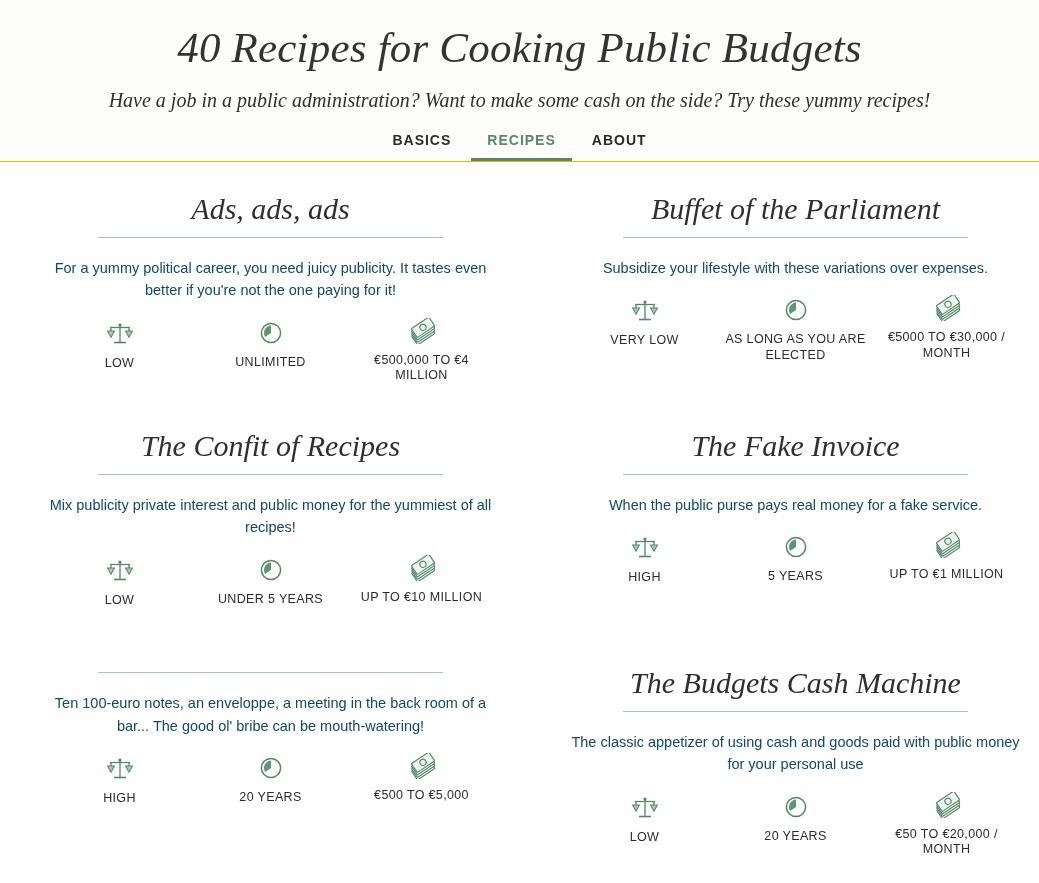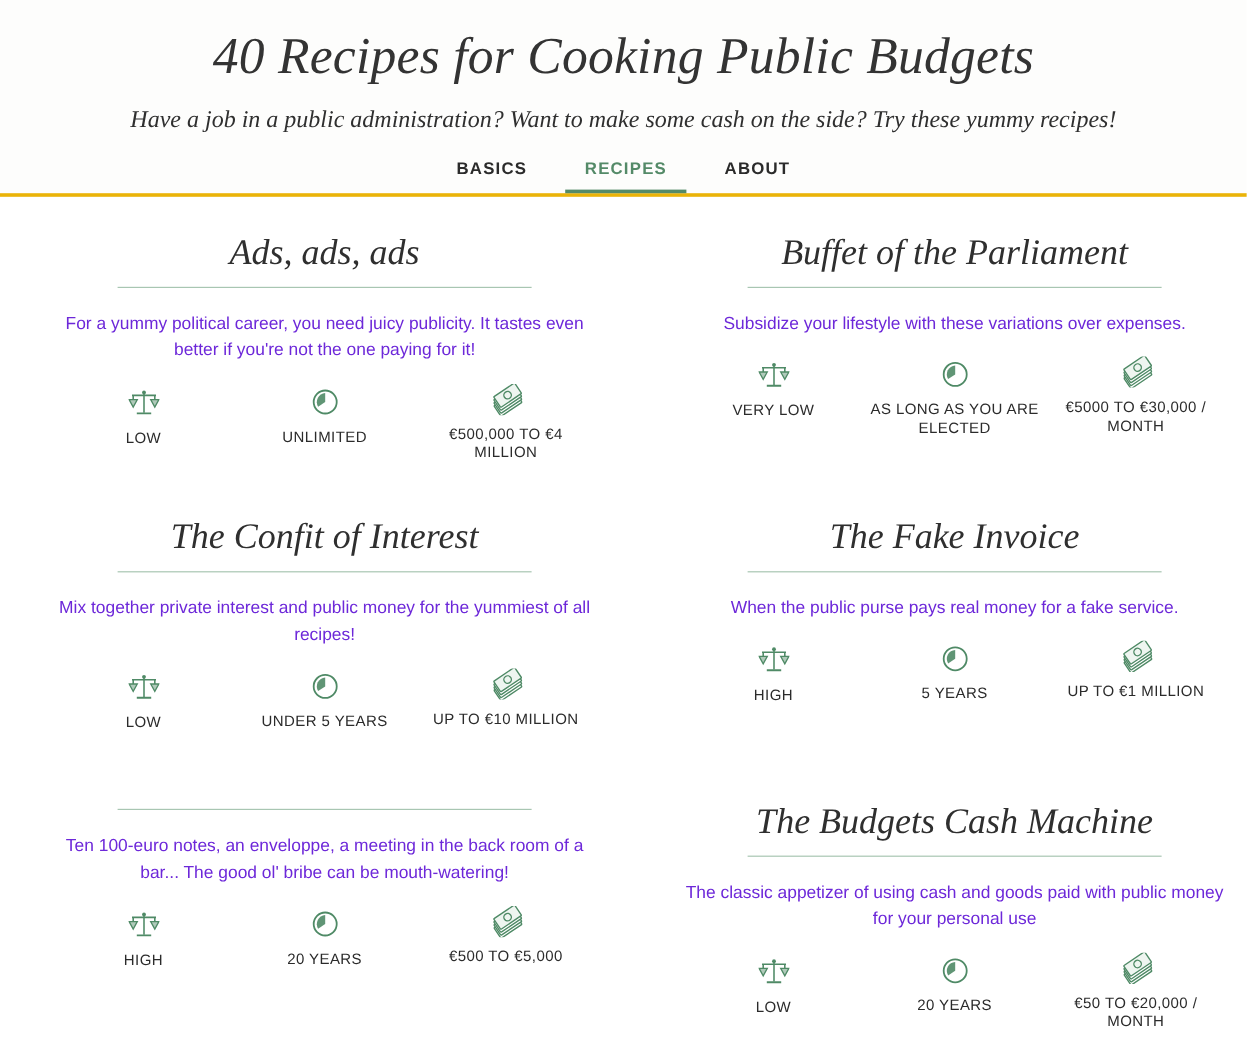--- a/index.html
+++ b/index.html
@@ -15,21 +15,21 @@
     font-family: "Liberation Sans", sans-serif;
     color: #2e2e2e;
     overflow: hidden;
   }
 
   
   .site-header {
     background: #fdfdfc;
     padding: 18px 0 0 0;
     text-align: center;
-    border-bottom: 3px solid #eab308;
+    border-bottom: 1px solid #eab308;
   }
   .site-title {
     font-family: "Liberation Serif", "DejaVu Serif", serif;
     font-style: italic;
     font-weight: 400;
     font-size: 43px;
     line-height: 1.12;
     letter-spacing: 0.2px;
     color: #333333;
     margin: 6px 0 0 0;
@@ -43,21 +43,21 @@
     color: #2f2f2f;
     margin: 16px 0 0 0;
   }
 
   
   .main-nav {
     margin-top: 17px;
     display: flex;
     justify-content: center;
     align-items: flex-end;
-    gap: 16px;
+    gap: 4px;
   }
   .nav-item {
     font-family: "Liberation Sans Narrow", "Liberation Sans", sans-serif;
     font-size: 14px;
     font-weight: 700;
     letter-spacing: 1.0px;
     color: #2b2b2b;
     padding: 4px 16px 11px 16px;
     cursor: pointer;
     text-transform: uppercase;
@@ -98,21 +98,21 @@
     width: 345px;
     height: 1px;
     background: #a8c6b2;
     margin: 6px auto 0 auto;
     border: 0;
   }
   .recipe-desc {
     font-family: "Liberation Sans Narrow", "Liberation Sans", sans-serif;
     font-size: 14.5px;
     line-height: 1.55;
-    color: #6d28d9;
+    color: #0c4a6e;
     margin: 19px auto 0 auto;
     max-width: 452px;
   }
 
   
   .stats-row {
     display: flex;
     justify-content: center;
     margin-top: 18px;
   }
@@ -249,23 +249,23 @@
                   <circle cx="17.9" cy="10.5" r="3.1"></circle>
                 </g>
               </g>
             </svg>
           </span>
           <div class="stat-label">€5000 TO €30,000 / MONTH</div>
         </div>
       </div>
     </article>
     <article class="recipe-card">
-      <h2 class="recipe-title">The Confit of Interest</h2>
-      <hr class="title-rule">
-      <p class="recipe-desc">Mix together private interest and public money for the yummiest of all recipes!</p>
+      <h2 class="recipe-title">The Confit of Recipes</h2>
+      <hr class="title-rule">
+      <p class="recipe-desc">Mix publicity private interest and public money for the yummiest of all recipes!</p>
       <div class="stats-row">
         <div class="stat col-0">
           <span class="stat-icon">
             <svg width="26" height="24" viewBox="0 0 26 24">
               <g fill="none" stroke="#4f8a66" stroke-width="1.3">
                 <line x1="13" y1="2.5" x2="13" y2="20"></line>
                 <line x1="3" y1="5.5" x2="23" y2="5.5"></line>
                 <line x1="7" y1="20.5" x2="19" y2="20.5" stroke-width="1.6"></line>
                 <line x1="4" y1="5.5" x2="4" y2="9"></line>
                 <line x1="22" y1="5.5" x2="22" y2="9"></line>

